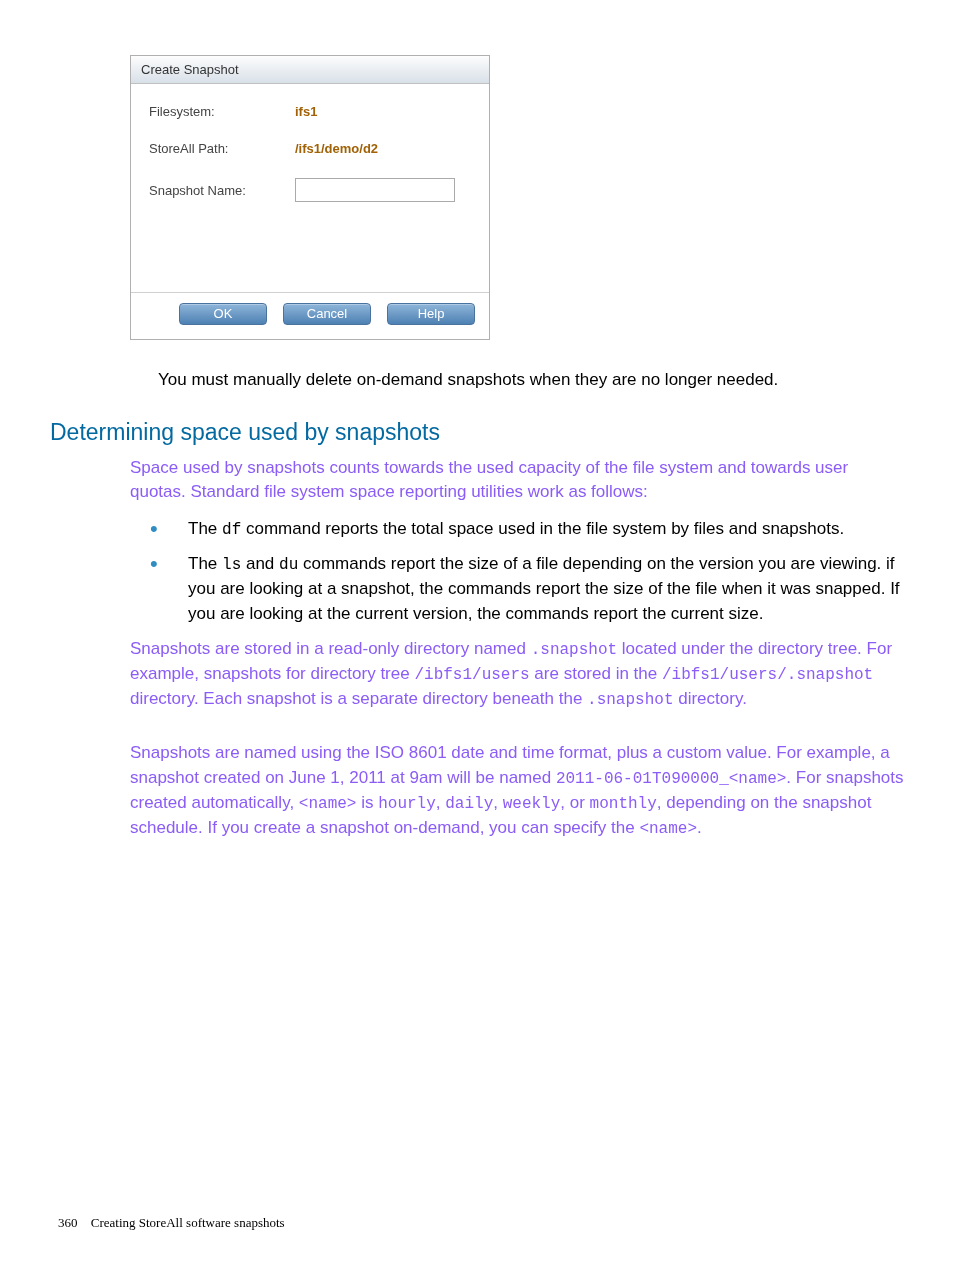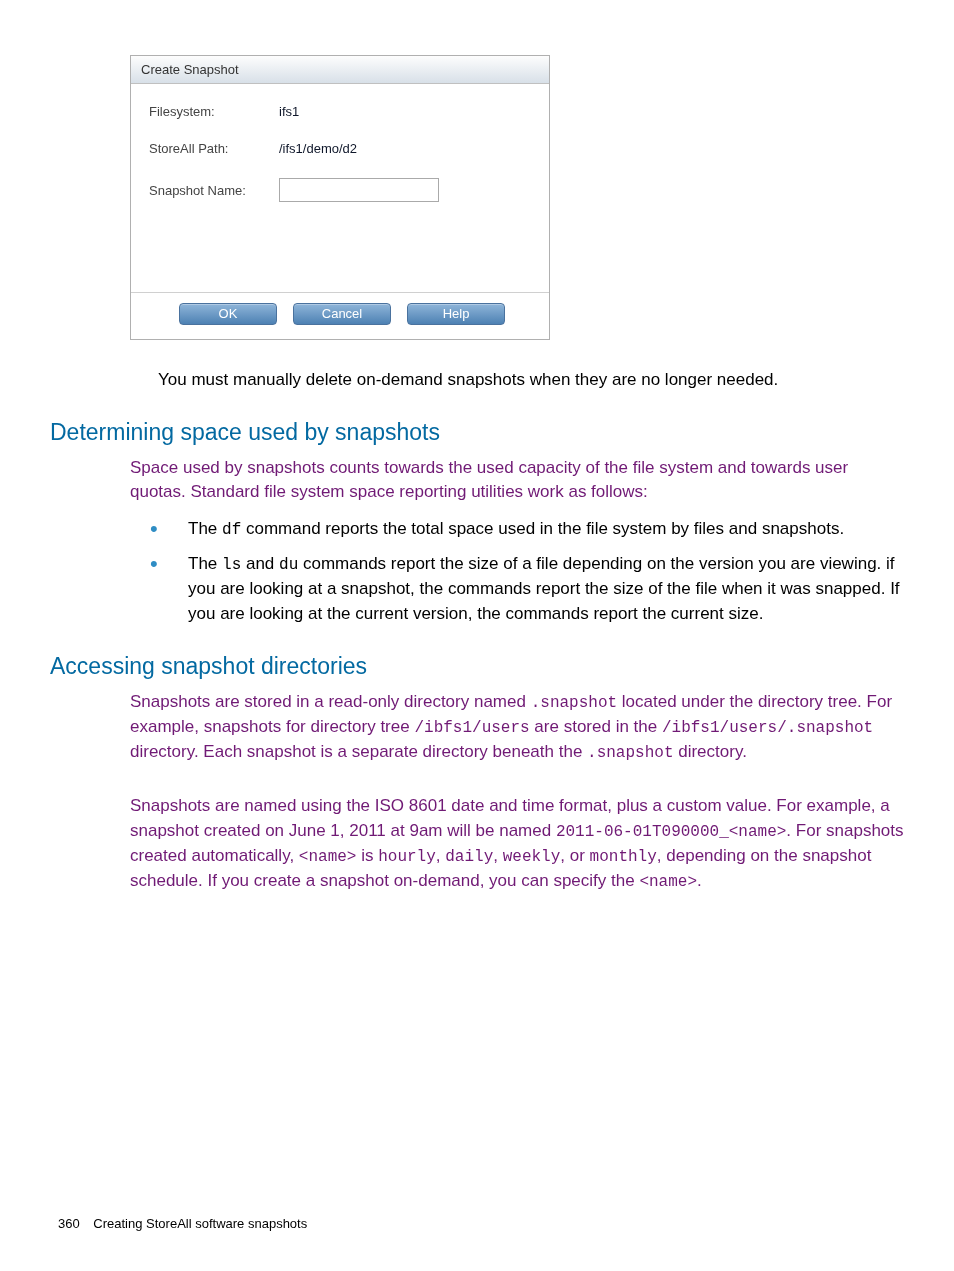--- a/index.html
+++ b/index.html
@@ -9,49 +9,50 @@
       font-family: Arial, Helvetica, sans-serif;
       color: #000;
       background: #fff;
       position: relative;
     }
     .page-content {
       padding: 55px 50px 0 50px;
     }
     
     .dialog {
-      width: 420px;
+      width: 360px;
       margin-left: 80px;
       border: 1px solid #b0b0b0;
       background: #fff;
     }
     .dialog-title {
       background: linear-gradient(to bottom, #fdfdfd, #d8e0e8);
       border-bottom: 1px solid #c0c0c0;
       padding: 6px 10px;
       font-size: 13px;
       color: #333;
     }
     .dialog-body {
       padding: 20px 18px 10px 18px;
     }
     .dialog-row {
       display: flex;
       align-items: center;
       margin-bottom: 22px;
       font-size: 13px;
       color: #333;
+      gap: 16px;
     }
     .dialog-label {
       width: 130px;
       color: #444;
     }
     .dialog-value-bold {
-      font-weight: normal;
-      color: #0f172a;
+      font-weight: bold;
+      color: #a16207;
     }
     .dialog-input {
       width: 160px;
       height: 24px;
       border: 1px solid #aaa;
       background: #fff;
       font-size: 13px;
       padding: 0 4px;
     }
     .dialog-footer {
@@ -89,21 +90,21 @@
       color: #0369a1;
       margin-top: 26px;
       font-weight: 400;
       font-family: "Segoe UI Light", Arial, sans-serif;
     }
     .section-para {
       margin-left: 80px;
       margin-top: 10px;
       font-size: 17px;
       line-height: 1.45;
-      color: #701a75;
+      color: #8b5cf6;
       font-family: "Segoe UI Light", Arial, sans-serif;
     }
     .section-para + .section-para { margin-top: 29px; }
     ul.bullets {
       margin-left: 100px;
       margin-top: 12px;
       list-style: none;
     }
     ul.bullets li {
       position: relative;
@@ -125,21 +126,21 @@
     .mono {
       font-family: "Courier New", monospace;
       font-size: 16px;
     }
     .footer {
       position: absolute;
       bottom: 40px;
       left: 58px;
       font-size: 13px;
       color: #000;
-      font-family: Liberation Sans, sans-serif;
+      font-family: Liberation Serif, serif;
     }
     .footer .pagenum { margin-right: 10px; }
   </style>
 </head>
 <body>
 
 <div class="page-content">
 
   <div class="dialog">
     <div class="dialog-title">Create Snapshot</div>
@@ -170,21 +171,20 @@
   <p class="section-para">Space used by snapshots counts towards the used capacity of the file system and towards user quotas. Standard file system space reporting utilities work as follows:</p>
   <ul class="bullets">
     <li>
       <span>The </span><span class="mono">df</span><span> command reports the total space used in the file system by files and snapshots.</span>
     </li>
     <li>
       <span>The </span><span class="mono">ls</span><span> and </span><span class="mono">du</span><span> commands report the size of a file depending on the version you are viewing. if you are looking at a snapshot, the commands report the size of the file when it was snapped. If you are looking at the current version, the commands report the current size.</span>
     </li>
   </ul>
 
-  <h2 class="section-heading">Accessing snapshot directories</h2>
   <p class="section-para">
     <span>Snapshots are stored in a read-only directory named </span><span class="mono">.snapshot</span><span> located under the directory tree. For example, snapshots for directory tree </span><span class="mono">/ibfs1/users</span><span> are stored in the </span><span class="mono">/ibfs1/users/.snapshot</span><span> directory. Each snapshot is a separate directory beneath the </span><span class="mono">.snapshot</span><span> directory.</span>
   </p>
   <p class="section-para">
     <span>Snapshots are named using the ISO 8601 date and time format, plus a custom value. For example, a snapshot created on June 1, 2011 at 9am will be named </span><span class="mono">2011-06-01T090000_&lt;name&gt;</span><span>. For snapshots created automatically, </span><span class="mono">&lt;name&gt;</span><span> is </span><span class="mono">hourly</span><span>, </span><span class="mono">daily</span><span>, </span><span class="mono">weekly</span><span>, or </span><span class="mono">monthly</span><span>, depending on the snapshot schedule. If you create a snapshot on-demand, you can specify the </span><span class="mono">&lt;name&gt;</span><span>.</span>
   </p>
 
 </div>
 
 <div class="footer">

